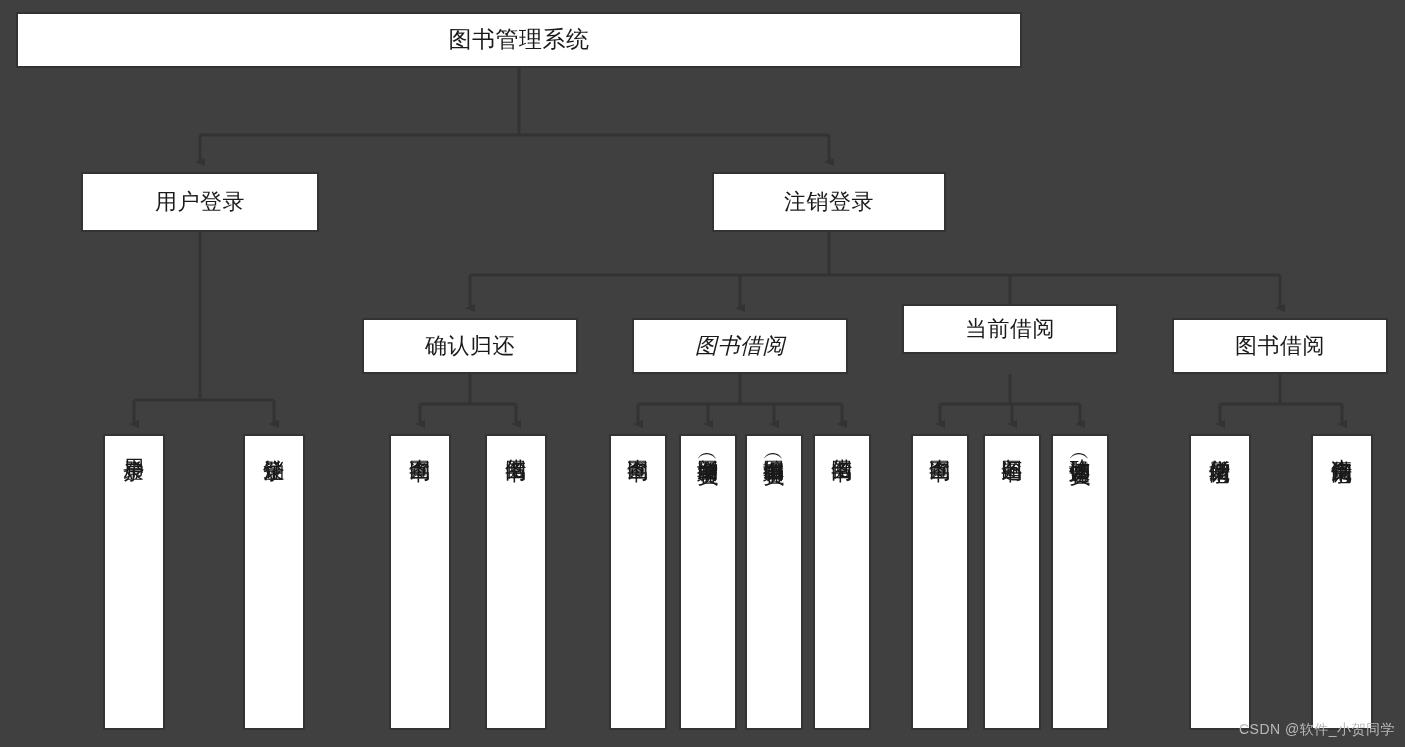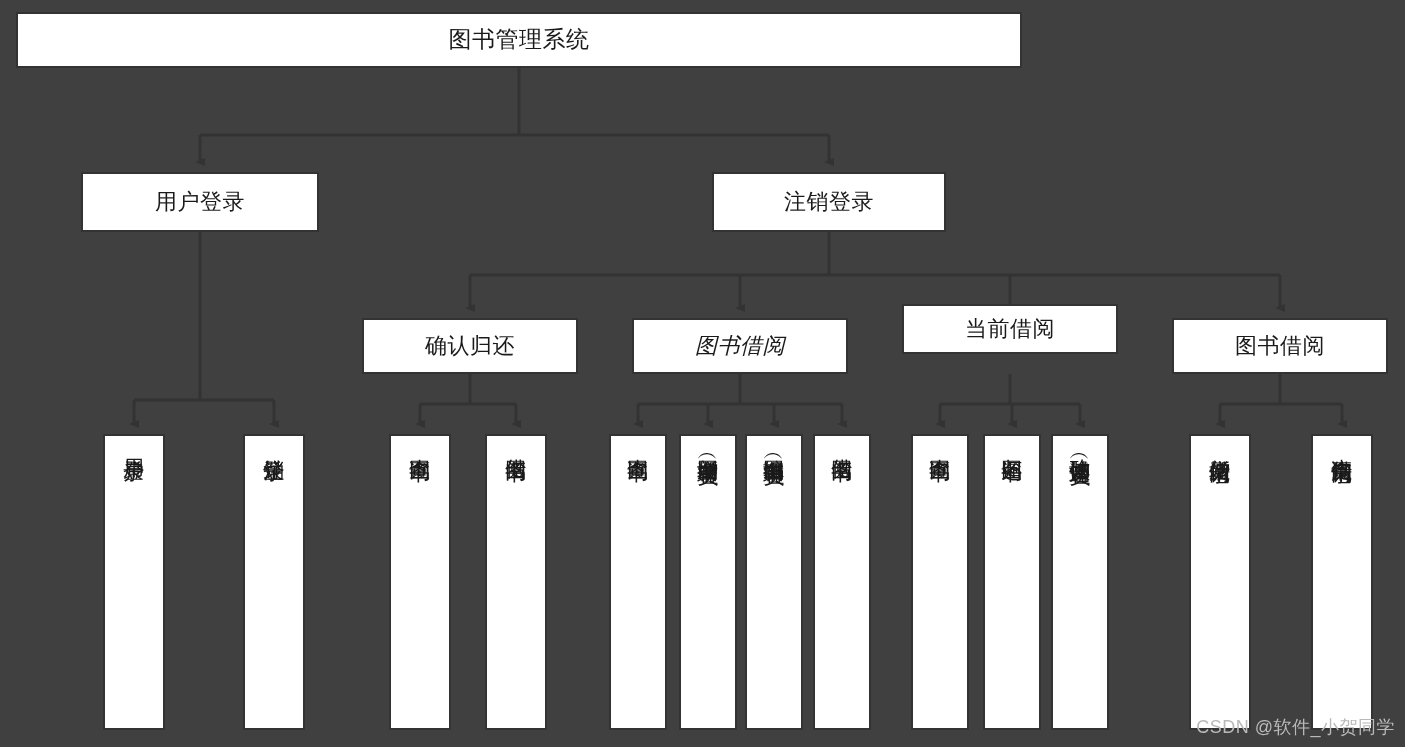--- a/index.html
+++ b/index.html
@@ -58,21 +58,21 @@
     text-orientation: upright;
     font-size: 21px;
     line-height: 1.12;
     letter-spacing: 1px;
     margin: 0 auto;
   }
   .watermark {
     position: absolute;
     right: 10px;
     bottom: 8px;
-    font-size: 18px;
+    font-size: 14px;
     color: #b9b9b9;
     letter-spacing: 0.5px;
     user-select: none;
     white-space: nowrap;
   }
 </style>
 </head>
 <body>
 
 <div id="canvas">

